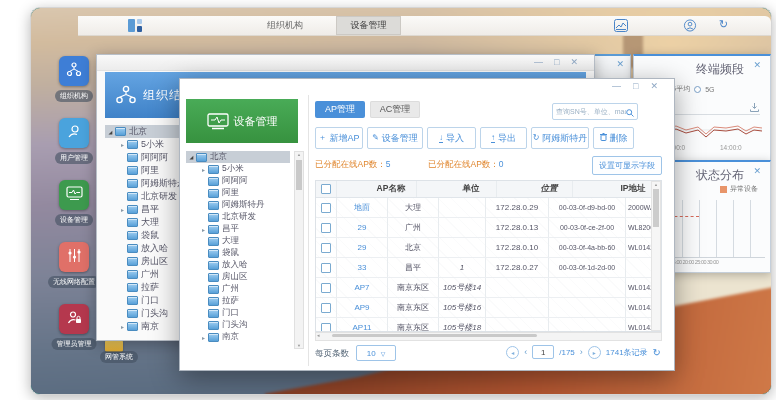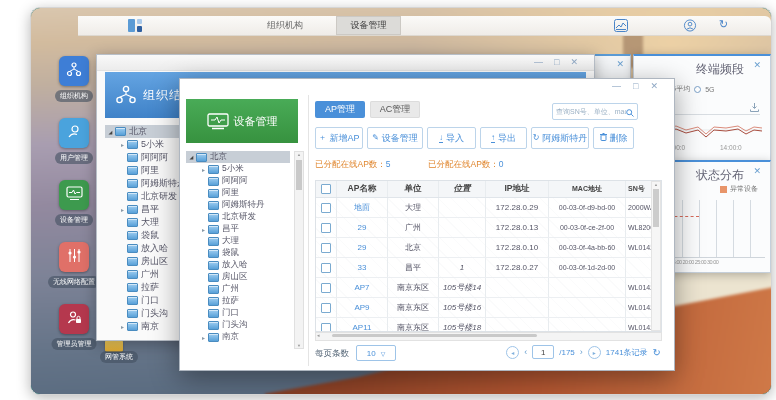--- a/index.html
+++ b/index.html
@@ -87,21 +87,21 @@
   .srch input::placeholder{color:#9ab0c4;}
   .srch .mg{flex:none;margin-right:3px;color:#4a90d9;}
   .tbtn{position:absolute;top:48px;height:20px;border:1px solid #bcd4ea;border-radius:2px;background:#fff;color:#4a90d9;font-size:9px;display:flex;align-items:center;justify-content:center;gap:3px;white-space:nowrap;}
   .ticn{font-size:8px;line-height:8px;}
   .stat{position:absolute;top:80px;font-size:8.5px;color:#e0862e;white-space:nowrap;}
   .stat b{color:#4a90d9;font-weight:normal;}
   .fieldsbtn{position:absolute;right:12px;top:77px;height:17px;line-height:17px;padding:0 6px;border:1px solid #9ec4e8;border-radius:2px;color:#4a90d9;font-size:8px;background:#fdfeff;}
   .tbl{position:absolute;left:135px;top:101px;width:345px;height:150px;border:1px solid #dde2e7;overflow:hidden;
        background:repeating-linear-gradient(45deg,rgba(150,160,175,.045) 0 1px,transparent 1px 9px);}
   .thead,.trw{display:flex;}
-  .thead{height:16px;background:#f4f6f8;border-bottom:1px solid #e0e5ea;font-size:8.5px;color:#444;font-weight:bold;}
+  .thead{height:16px;background:#f4f6f8;border-bottom:1px solid #e0e5ea;font-size:8.5px;color:#444;font-weight:bold;gap:29px;}
   .trw{height:19px;border-bottom:1px solid #eceff2;font-size:8px;color:#556;}
   .c{display:flex;align-items:center;justify-content:center;border-right:1px solid #e8ecef;overflow:hidden;white-space:nowrap;}
   .cb{width:20px;flex:none;}
   .c1{width:50px;flex:none;} .c2{width:50px;flex:none;} .c3{width:46px;flex:none;font-style:italic;}
   .c4{width:62px;flex:none;} .c5{width:76px;flex:none;font-size:7px;}
   .c6{flex:1;justify-content:flex-start;padding-left:2px;font-size:7px;border-right:0;}
   .link{color:#4a90d9;}
   .chk{width:8px;height:8px;border:1px solid #7aaad0;border-radius:1px;background:#fff;}
   .vscr{position:absolute;left:471px;top:102px;width:8px;height:148px;background:#f6f6f6;border:1px solid #e4e4e4;}
   .vscr .th{position:absolute;left:1px;right:1px;top:7px;height:38px;background:#cccccc;}
@@ -536,20 +536,21 @@
       <span><svg width="7" height="8" viewBox="0 0 7 8">
               <rect x="1" y="2" width="5" height="5.5" rx="0.5" fill="none" stroke="#4a90d9"></rect>
               <line x1="0" y1="1.5" x2="7" y2="1.5" stroke="#4a90d9"></line>
               <line x1="2.5" y1="0.5" x2="4.5" y2="0.5" stroke="#4a90d9"></line>
             </svg></span>
       <span>删除</span>
     </div>
 
     <div class="stat" style="left:135px;"><span>已分配在线AP数：</span><b>5</b></div>
     <div class="stat" style="left:248px;"><span>已分配在线AP数：</span><b>0</b></div>
+    <div class="fieldsbtn">设置可显示字段</div>
 
     <div class="tbl">
       <div class="thead">
         <span class="c cb">
               <span class="chk"></span>
             </span>
         <span class="c c1">AP名称</span>
         <span class="c c2">单位</span>
         <span class="c c3">位置</span>
         <span class="c c4">IP地址</span>

